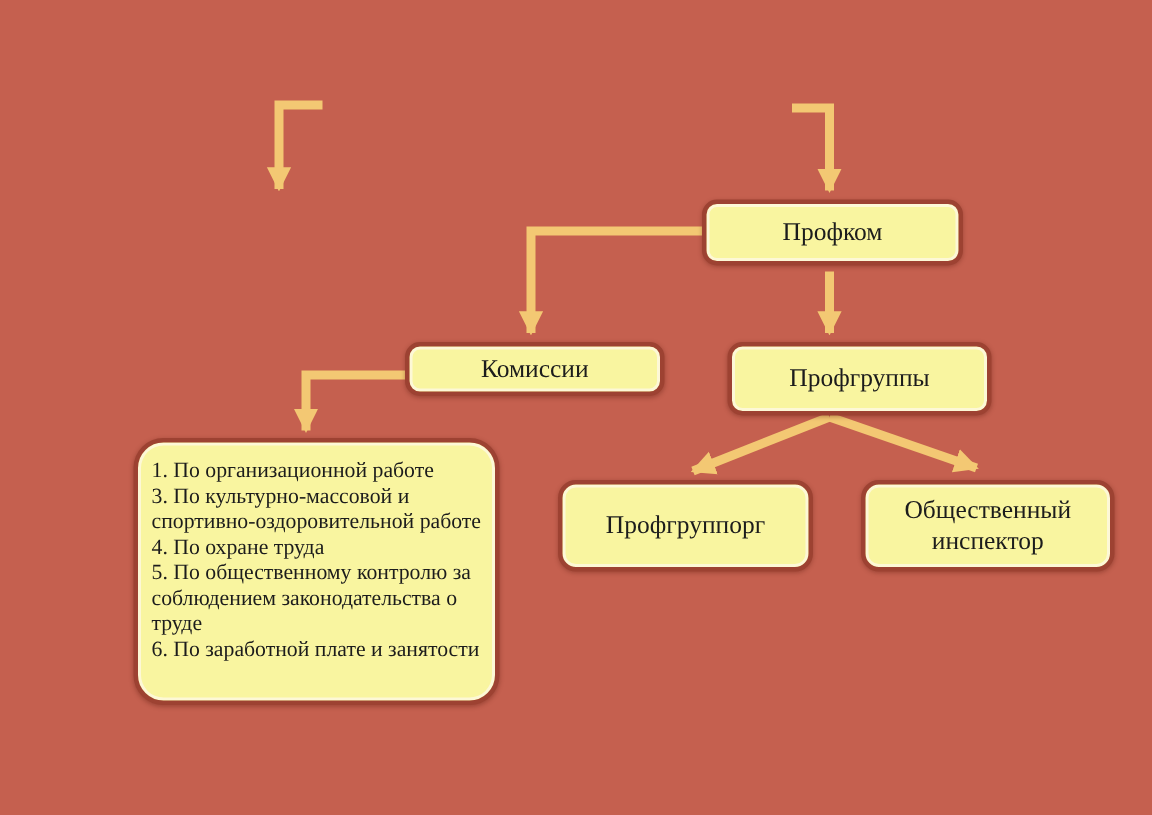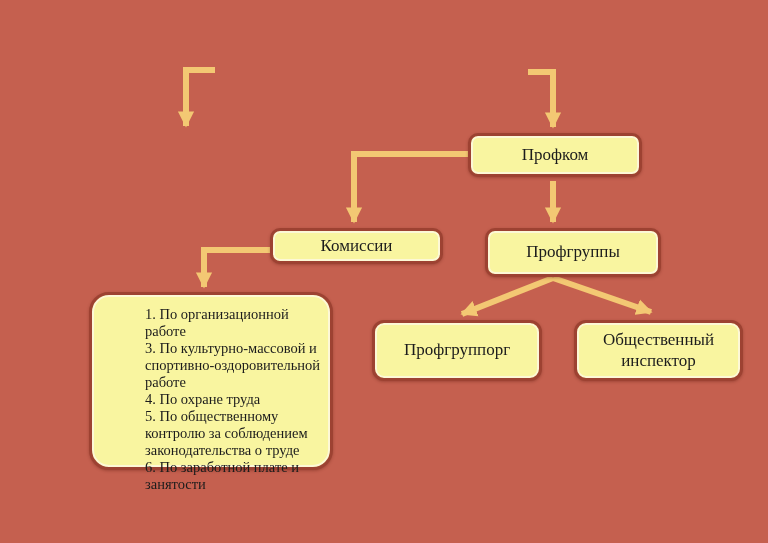--- a/index.html
+++ b/index.html
@@ -55,21 +55,21 @@
   .box-list{
     background:var(--box-fill-small);
     border-radius:20px;
     box-shadow:inset 0 0 0 2px #FDF8D6,
                0 1px 3px rgba(90,25,15,.35);
     display:block;
     text-align:left;
     font-size:14.5px;
     padding:11px 3px 10px 9px;
   }
-  .box-list .list-item{line-height:1.17;margin-left:44px;}
+  .box-list .list-item{line-height:1.17;}
   
   #root-box        {left:215px;top:43px;width:313px;height:60px;}
   #krk-box         {left:72px; top:133px;width:221px;height:55px;}
   #profkom-box     {left:468px;top:133px;width:174px;height:44px;}
   #komissii-box    {left:270px;top:228px;width:173px;height:36px;}
   #profgruppy-box  {left:468px;top:228px;width:176px;height:49px;margin-left:17px;}
   #list-box        {left:89px; top:292px;width:244px;height:178px;}
   #profgrupporg-box{left:372px;top:320px;width:170px;height:61px;border-radius:12px;}
   #inspector-box   {left:574px;top:320px;width:169px;height:61px;border-radius:12px;}
 </style>

